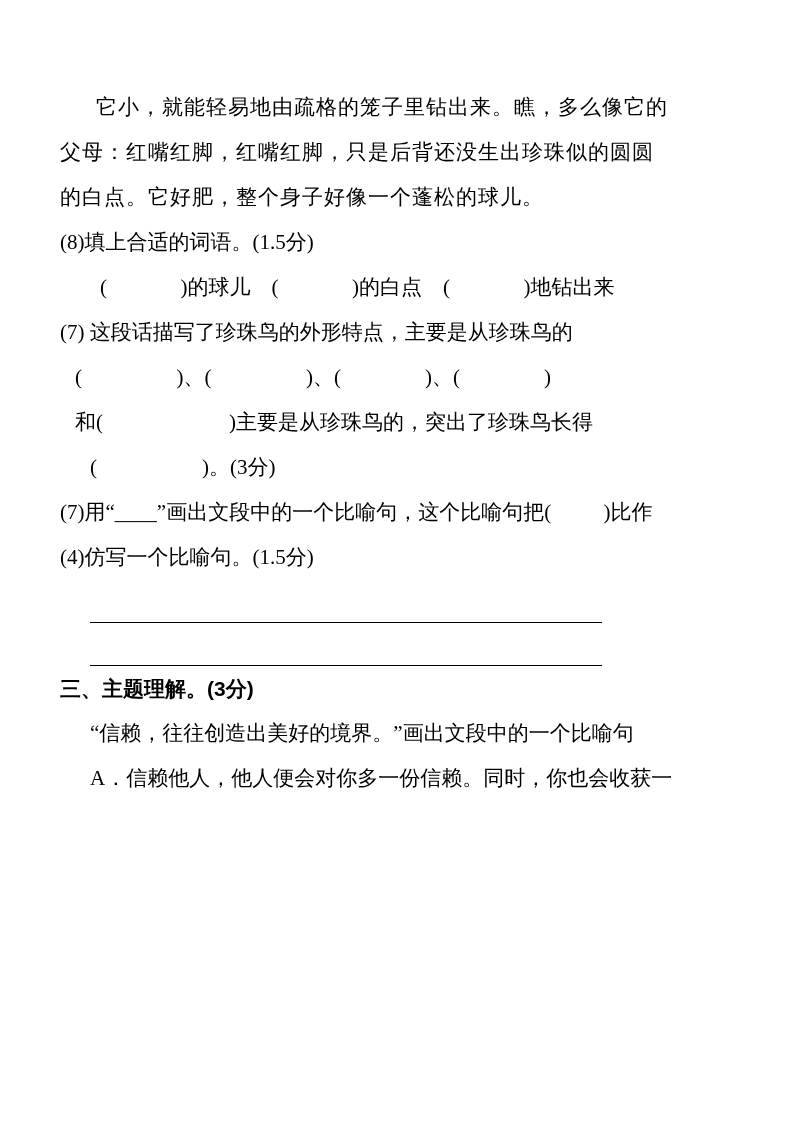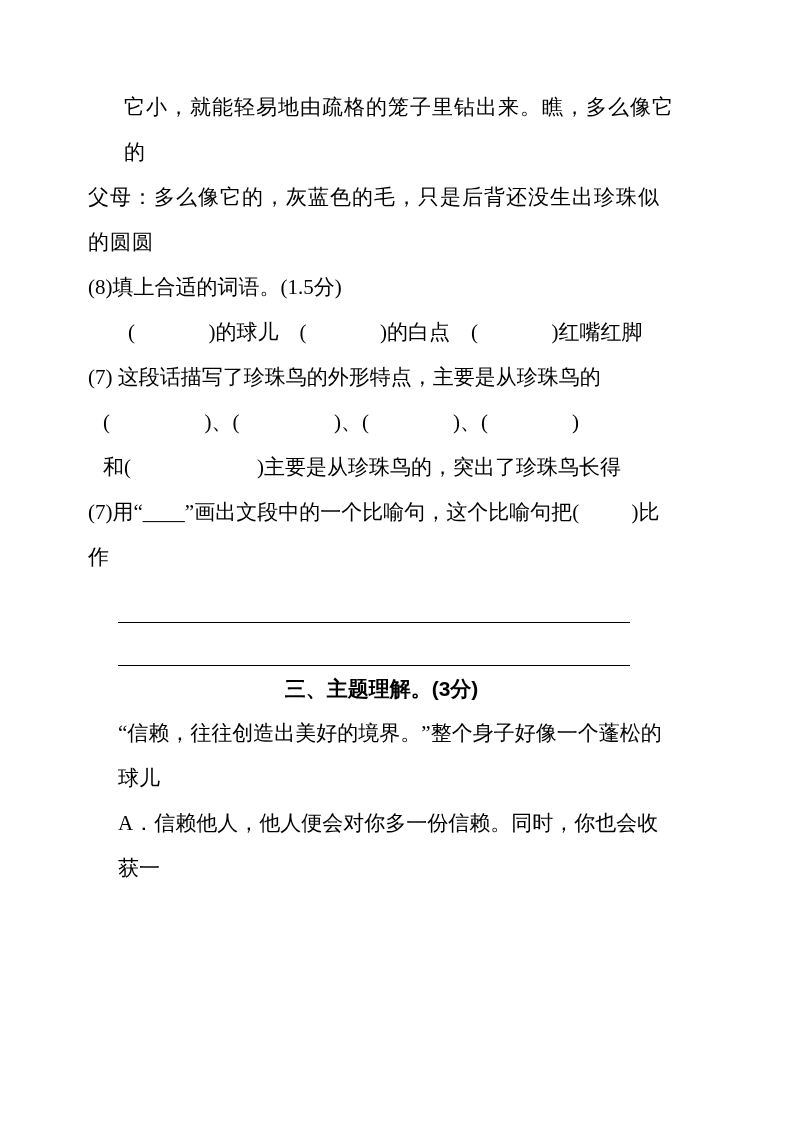--- a/index.html
+++ b/index.html
@@ -6,21 +6,21 @@
   .page {
     position: relative;
     width: 793px;
     height: 1122px;
     margin: 0 auto;
     background: #ffffff;
     color: #000000;
     font-family: "Liberation Serif", "DejaVu Serif", serif;
     font-size: 21px;
     box-sizing: border-box;
-    padding: 85px 118px 0 88px;
+    padding: 85px 118px 0 60px;
     overflow: hidden;
   }
   .line {
     white-space: pre-wrap;
     line-height: 45px;
     min-height: 45px;
   }
   .indent-first { padding-left: 36px; }
   .indent-40 { padding-left: 40px; }
   .indent-30 { padding-left: 30px; }
@@ -28,59 +28,61 @@
   .answer-line {
     height: 43px;
     width: 512px;
     margin-left: 30px;
     border-bottom: 1.5px solid #000;
     box-sizing: border-box;
   }
   .section-heading {
     font-family: "Liberation Sans", "DejaVu Sans", sans-serif;
     font-weight: 700;
-    text-align: center;
   }
   .opt-first { padding-left: 30px; }
   .passage { letter-spacing: 1px; }
 </style>
 </head>
 <body>
 
 <div class="page">
 
   <div class="passage">
     <div class="line indent-first">它小，就能轻易地由疏格的笼子里钻出来。瞧，多么像它的</div>
-    <div class="line">父母：多么像它的，灰蓝色的毛，只是后背还没生出珍珠似的圆圆</div>
+    <div class="line">父母：红嘴红脚，红嘴红脚，只是后背还没生出珍珠似的圆圆</div>
+    <div class="line">的白点。它好肥，整个身子好像一个蓬松的球儿。</div>
   </div>
 
   <div>
     <div class="line">(8)填上合适的词语。(1.5分)</div>
-    <div class="line indent-40">(              )的球儿    (              )的白点    (              )红嘴红脚</div>
+    <div class="line indent-40">(              )的球儿    (              )的白点    (              )地钻出来</div>
   </div>
 
   <div>
     <div class="line">(7) 这段话描写了珍珠鸟的外形特点，主要是从珍珠鸟的</div>
     <div class="line indent-15">(                  )、(                  )、(                )、(                )</div>
     <div class="line indent-15">和(                        )主要是从珍珠鸟的，突出了珍珠鸟长得</div>
+    <div class="line indent-30">(                    )。(3分)</div>
   </div>
 
   <div>
     <div class="line">(7)用“____”画出文段中的一个比喻句，这个比喻句把(          )比作</div>
   </div>
 
   <div>
+    <div class="line">(4)仿写一个比喻句。(1.5分)</div>
     <div class="answer-line"></div>
     <div class="answer-line"></div>
   </div>
 
 
   <div>
     <div class="line section-heading">三、主题理解。(3分)</div>
-    <div class="line indent-30">“信赖，往往创造出美好的境界。”整个身子好像一个蓬松的球儿</div>
+    <div class="line indent-30">“信赖，往往创造出美好的境界。”画出文段中的一个比喻句</div>
 
     <div>
       <div class="line opt-first">A．信赖他人，他人便会对你多一份信赖。同时，你也会收获一</div>
 
     </div>
   </div>
 
 </div>
 
 </body></html>

